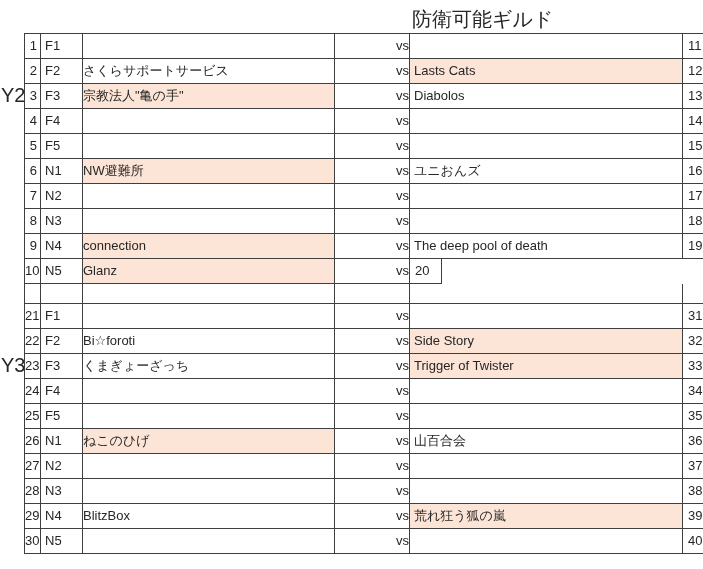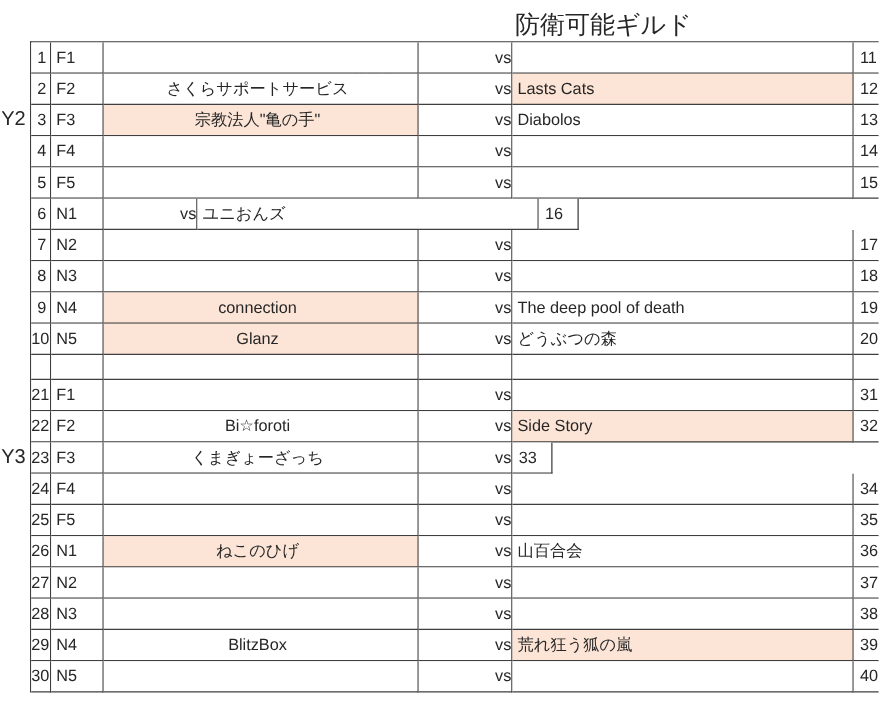--- a/index.html
+++ b/index.html
@@ -10,39 +10,39 @@
   .title-date {
     position:absolute; top:6px; left:283px;
     font-size:15px; font-weight:bold; color:#ff0000; white-space:nowrap;margin-top:47px;
   }
   .title-sub {
     position:absolute; top:6px; left:412px;
     font-size:20px; color:#262626; white-space:nowrap;
   }
   .ylabel {
     position:absolute; left:1px; width:14px; height:25px;
-    line-height:25px; text-align:center; font-size:16px; color:#262626;
+    line-height:25px; text-align:center; font-size:20px; color:#262626;
   }
   .ylabel-y2 { top:83px; }
   .ylabel-y3 { top:353px; }
   .tbl {
     position:absolute; left:24px; top:33px;
     border-left:1px solid #3f3f3f; border-top:1px solid #3f3f3f;
   }
   .row { display:flex; height:25px; }
   .row.spacer { height:20px; }
   .cell {
     box-sizing:border-box; height:100%;
     border-right:1px solid #3f3f3f; border-bottom:1px solid #3f3f3f;
     font-size:13px; line-height:23px; overflow:hidden; white-space:nowrap;
     background:#ffffff;
   }
   .c-num  { width:16px;  text-align:right;  padding-right:3px; }
   .c-slot { width:42px;  text-align:left;   padding-left:4px; }
-  .c-gl   { width:252px; text-align:center;  padding-right:5px; }
+  .c-gl   { width:252px; text-align:left;  padding-right:5px; }
   .c-vs   { width:75px;  text-align:right; }
   .c-gr   { width:273px; text-align:left;   padding-left:4px; }
   .c-rn   { width:32px;  text-align:left;   padding-left:5px; }
   .hl     { background:#fce4d6; }
 </style>
 </head>
 <body>
 
 <div class="page">
 
@@ -89,20 +89,21 @@
       <div class="cell c-num">5</div>
       <div class="cell c-slot">F5</div>
       <div class="cell c-gl"></div>
       <div class="cell c-vs">vs</div>
       <div class="cell c-gr"></div>
       <div class="cell c-rn">15</div>
     </div>
       <div class="row">
       <div class="cell c-num">6</div>
       <div class="cell c-slot">N1</div>
+      <div class="cell c-gl hl">NW避難所</div>
       <div class="cell c-vs">vs</div>
       <div class="cell c-gr">ユニおんズ</div>
       <div class="cell c-rn">16</div>
     </div>
       <div class="row">
       <div class="cell c-num">7</div>
       <div class="cell c-slot">N2</div>
       <div class="cell c-gl"></div>
       <div class="cell c-vs">vs</div>
       <div class="cell c-gr"></div>
@@ -122,21 +123,20 @@
       <div class="cell c-gl hl">connection</div>
       <div class="cell c-vs">vs</div>
       <div class="cell c-gr">The deep pool of death</div>
       <div class="cell c-rn">19</div>
     </div>
       <div class="row">
       <div class="cell c-num">10</div>
       <div class="cell c-slot">N5</div>
       <div class="cell c-gl hl">Glanz</div>
       <div class="cell c-vs">vs</div>
-      <div class="cell c-gr">どうぶつの森</div>
       <div class="cell c-rn">20</div>
     </div>
       <div class="row spacer">
       <div class="cell c-num"></div>
       <div class="cell c-slot"></div>
       <div class="cell c-gl"></div>
       <div class="cell c-vs"></div>
       <div class="cell c-gr"></div>
       <div class="cell c-rn"></div>
     </div>
@@ -154,20 +154,21 @@
       <div class="cell c-gl">Bi☆foroti</div>
       <div class="cell c-vs">vs</div>
       <div class="cell c-gr hl">Side Story</div>
       <div class="cell c-rn">32</div>
     </div>
       <div class="row">
       <div class="cell c-num">23</div>
       <div class="cell c-slot">F3</div>
       <div class="cell c-gl">くまぎょーざっち</div>
       <div class="cell c-vs">vs</div>
+      <div class="cell c-gr hl">Trigger of Twister</div>
       <div class="cell c-rn">33</div>
     </div>
       <div class="row">
       <div class="cell c-num">24</div>
       <div class="cell c-slot">F4</div>
       <div class="cell c-gl"></div>
       <div class="cell c-vs">vs</div>
       <div class="cell c-gr"></div>
       <div class="cell c-rn">34</div>
     </div>

